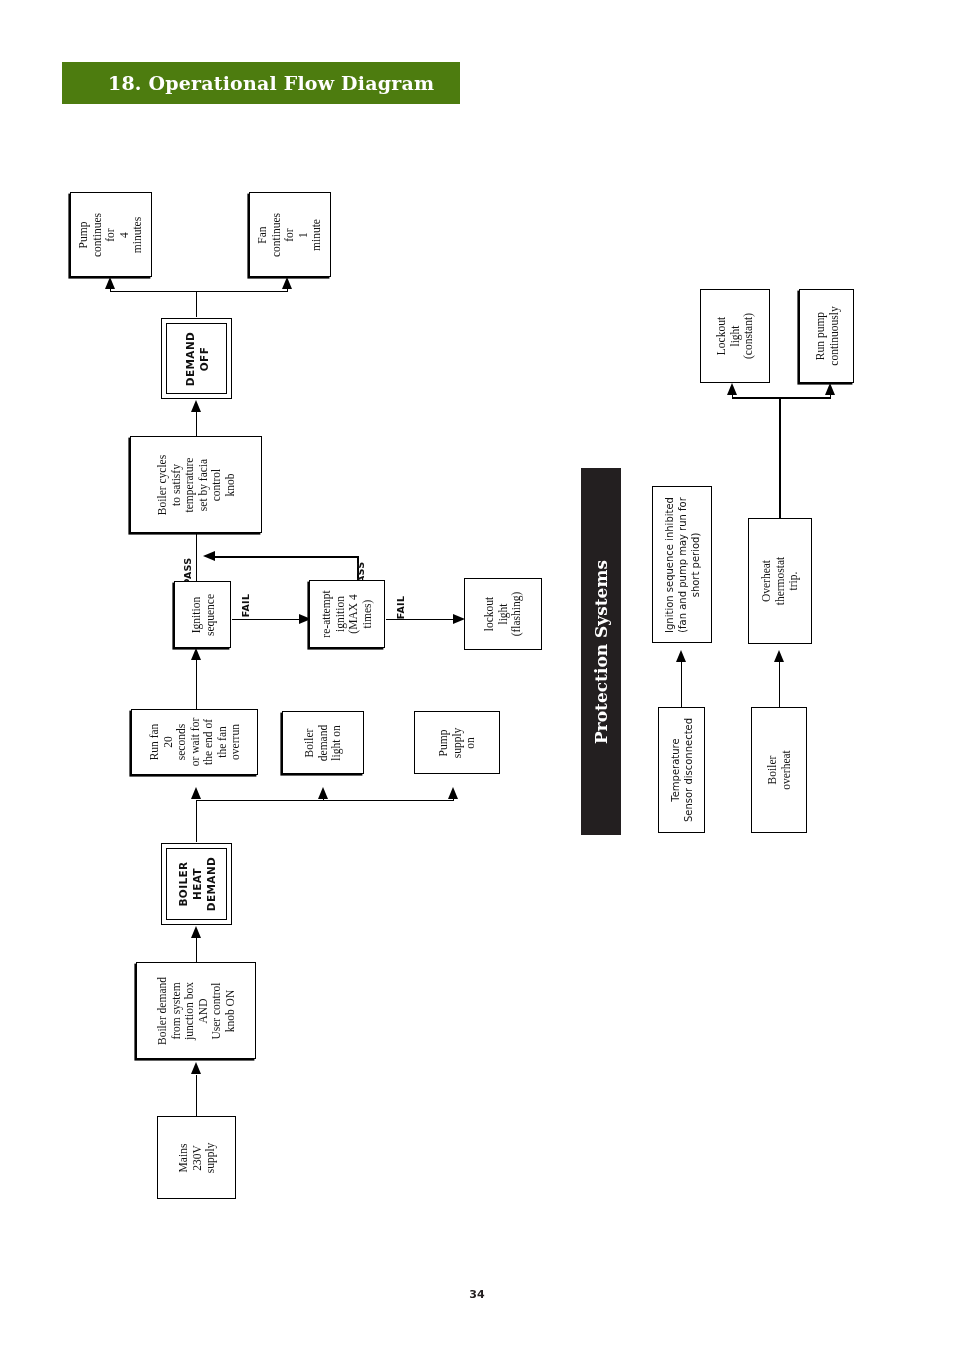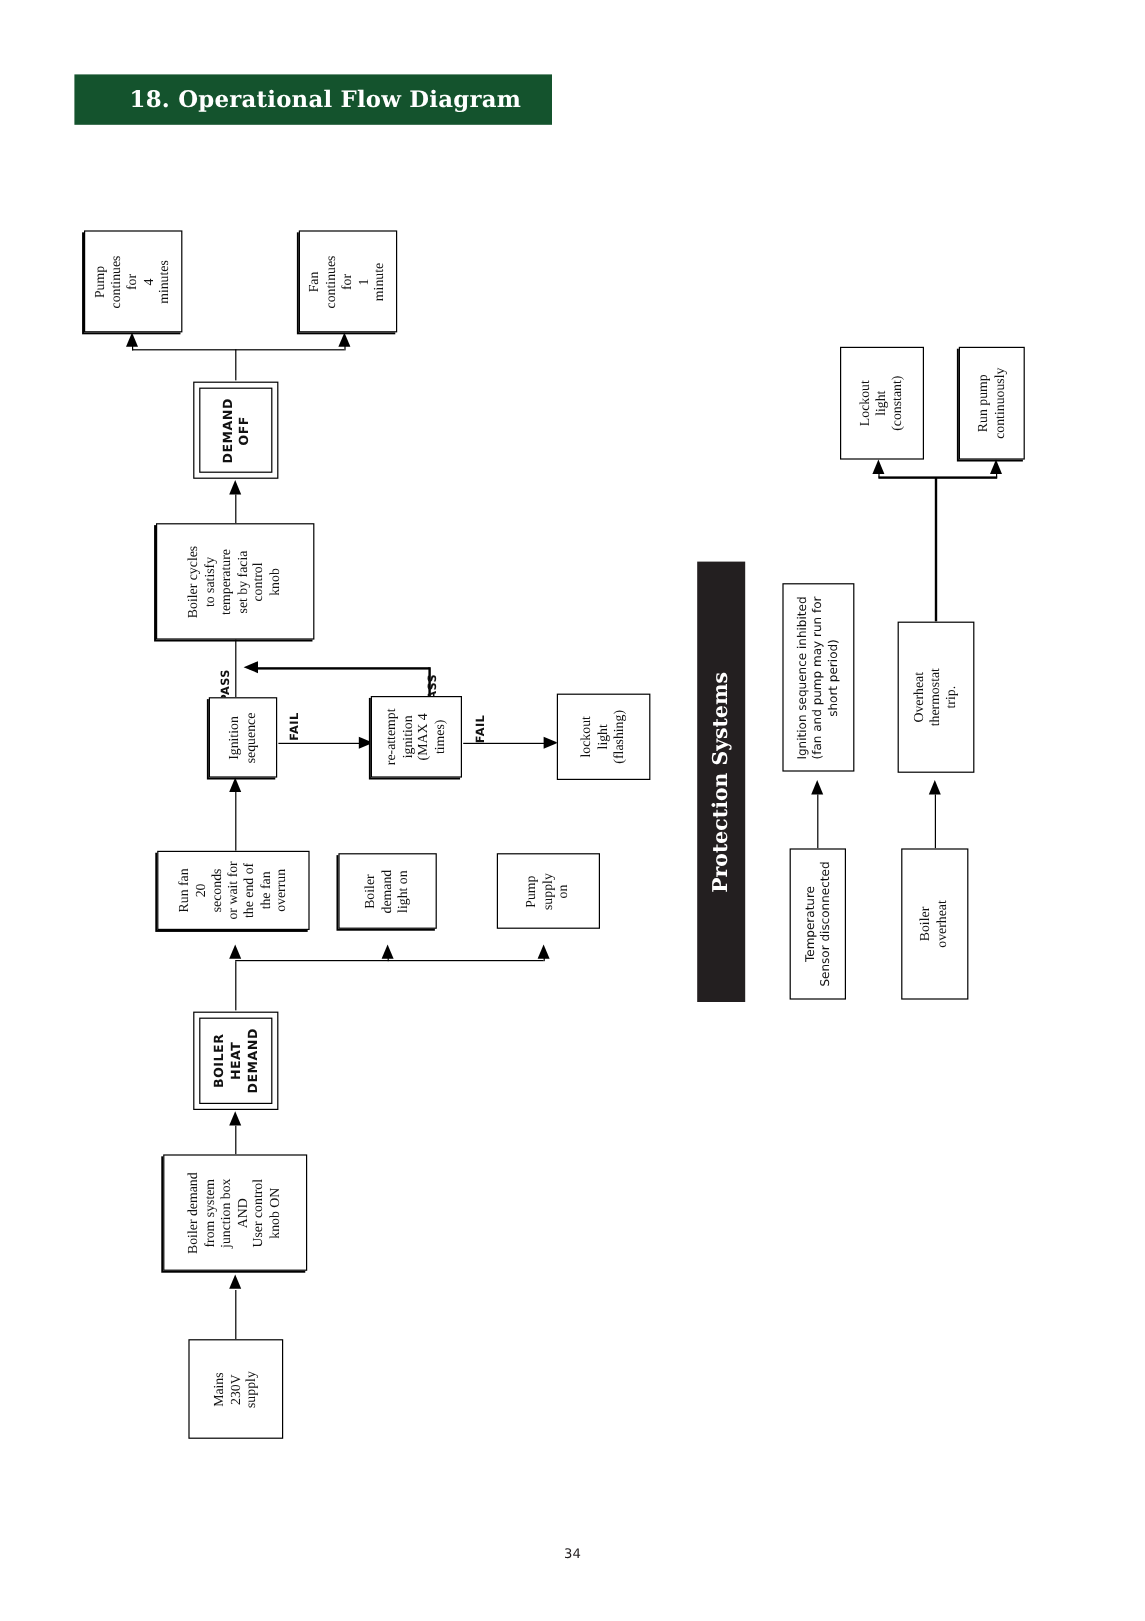--- a/index.html
+++ b/index.html
@@ -15,21 +15,21 @@
     color: #000000;
   }
 
   
   .section-banner {
     position: absolute;
     left: 62px;
     top: 62px;
     width: 398px;
     height: 42px;
-    background: #14532d;
+    background: #4d7c0f;
     display: flex;
     align-items: center;
   }
   .section-banner-text {
     color: #ffffff;
     font-family: "DejaVu Serif", serif;
     font-weight: bold;
     font-size: 19px;
     letter-spacing: 0.2px;
     padding-left: 46px;
@@ -152,21 +152,21 @@
   }
 
   
   .page-number {
     position: absolute;
     left: 0;
     top: 1288px;
     width: 954px;
     text-align: center;
     font-family: "DejaVu Sans", sans-serif;
-    font-weight: normal;
+    font-weight: bold;
     font-size: 11px;
     color: #231f20;
   }
 </style>
 </head>
 <body>
 
 <div class="section-banner">
   <span class="section-banner-text">18. Operational Flow Diagram</span>
 </div>

